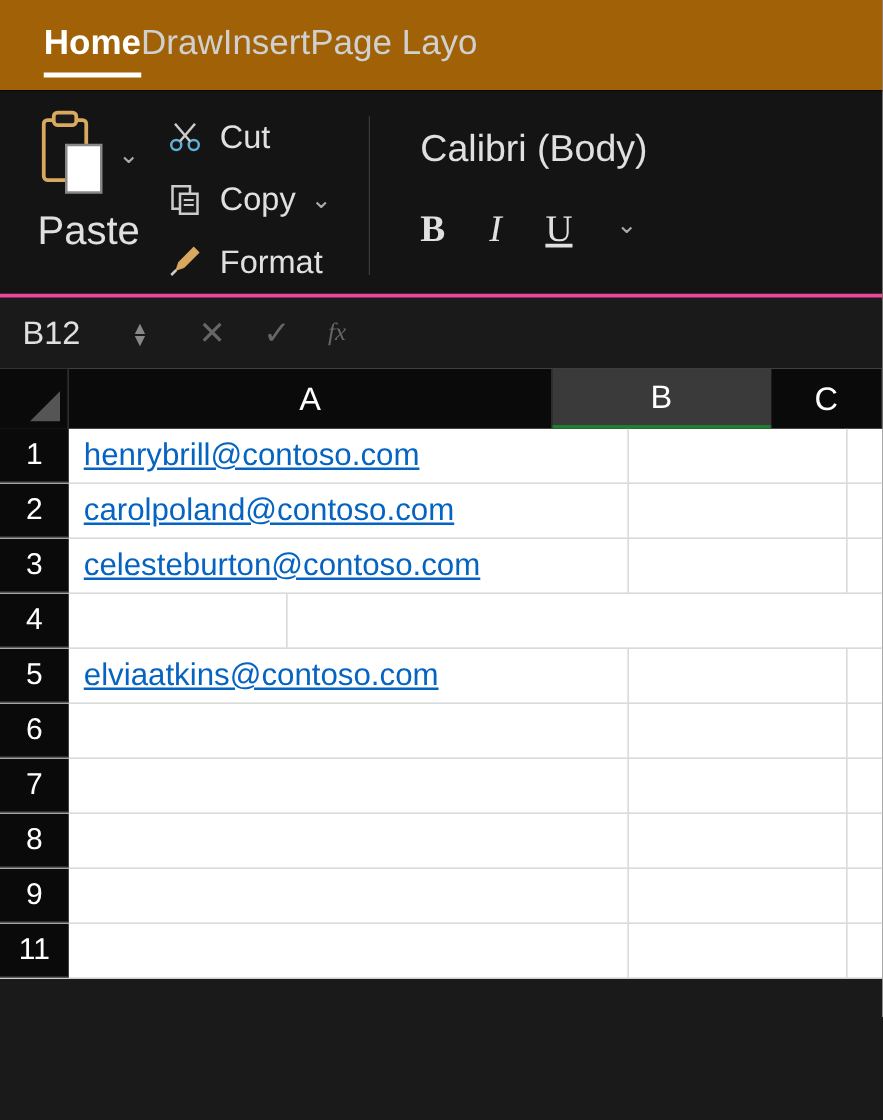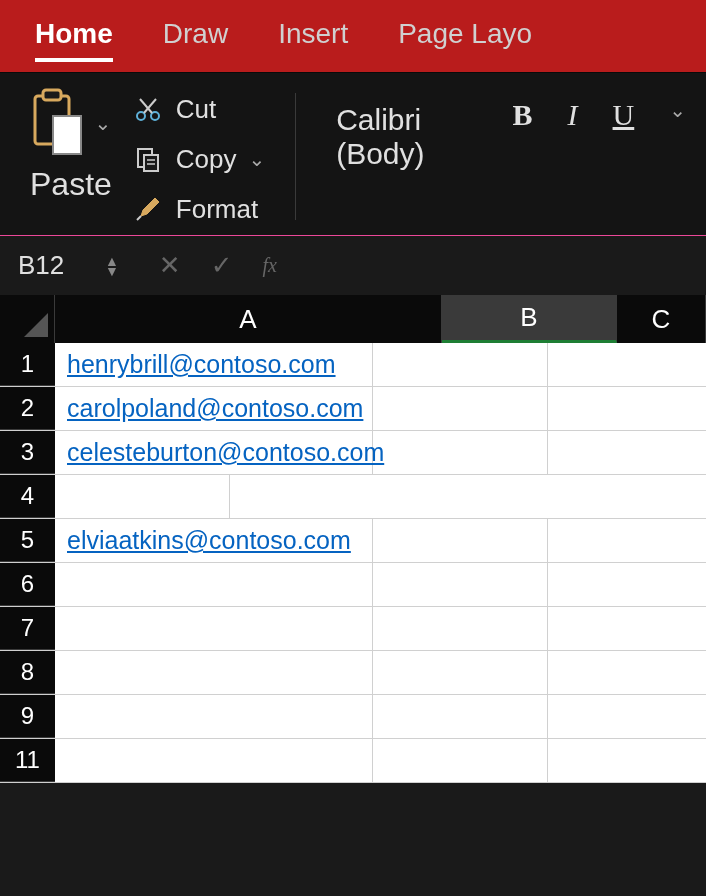--- a/index.html
+++ b/index.html
@@ -9,23 +9,22 @@
     }
     body {
       font-family: -apple-system, BlinkMacSystemFont, "Segoe UI", sans-serif;
       background: #1a1a1a;
       width: 706px;
       height: 896px;
       overflow: hidden;
     }
     .ribbon-tabs {
       display: flex;
-      gap: 50px;
       padding: 18px 30px 10px 35px;
-      background: #b91c1c;
+      background: #a16207;
     }
     .ribbon-tab {
       color: #d0d0d0;
       font-size: 28px;
       cursor: pointer;
       padding-bottom: 8px;
     }
     .ribbon-tab.active {
       color: #ffffff;
       font-weight: 600;
@@ -82,21 +81,21 @@
       justify-content: center;
     }
     .vert-divider {
       width: 1px;
       background: #3a3a3a;
       align-self: stretch;
       margin: 5px 10px;
     }
     .font-group {
       display: flex;
-      flex-direction: row;
+      flex-direction: column;
       gap: 25px;
       padding-top: 10px;
     }
     .font-name {
       color: #e0e0e0;
       font-size: 30px;
       padding: 5px 10px;
     }
     .format-buttons {
       display: flex;
@@ -113,21 +112,21 @@
     .fmt-btn.italic { font-style: italic; }
     .fmt-btn.underline { text-decoration: underline; }
     .chevron-down {
       color: #aaa;
       font-size: 20px;
     }
     .formula-bar {
       display: flex;
       align-items: center;
       background: #1a1a1a;
-      border-top: 1px solid #ec4899;
+      border-top: 3px solid #ec4899;
       height: 60px;
       padding: 0 10px;
       justify-content: center;
     }
     .cell-ref {
       color: #e0e0e0;
       font-size: 26px;
       width: 95px;
       padding-left: 8px;
     }
@@ -214,21 +213,21 @@
       border-bottom: 1px solid #3a3a3a;
     }
     .cell {
       border-right: 1px solid #d0d0d0;
       padding: 6px 12px;
       font-size: 25px;
       display: flex;
       align-items: center;
       cursor: cell;
     }
-    .cell-a { width: 318px; }
+    .cell-a { width: 448px; }
     .cell-b { width: 175px; }
     .cell-c { flex: 1; border-right: none; }
     .link {
       color: #0563C1;
       text-decoration: underline;
     }
   </style>
 </head>
 <body>
 

